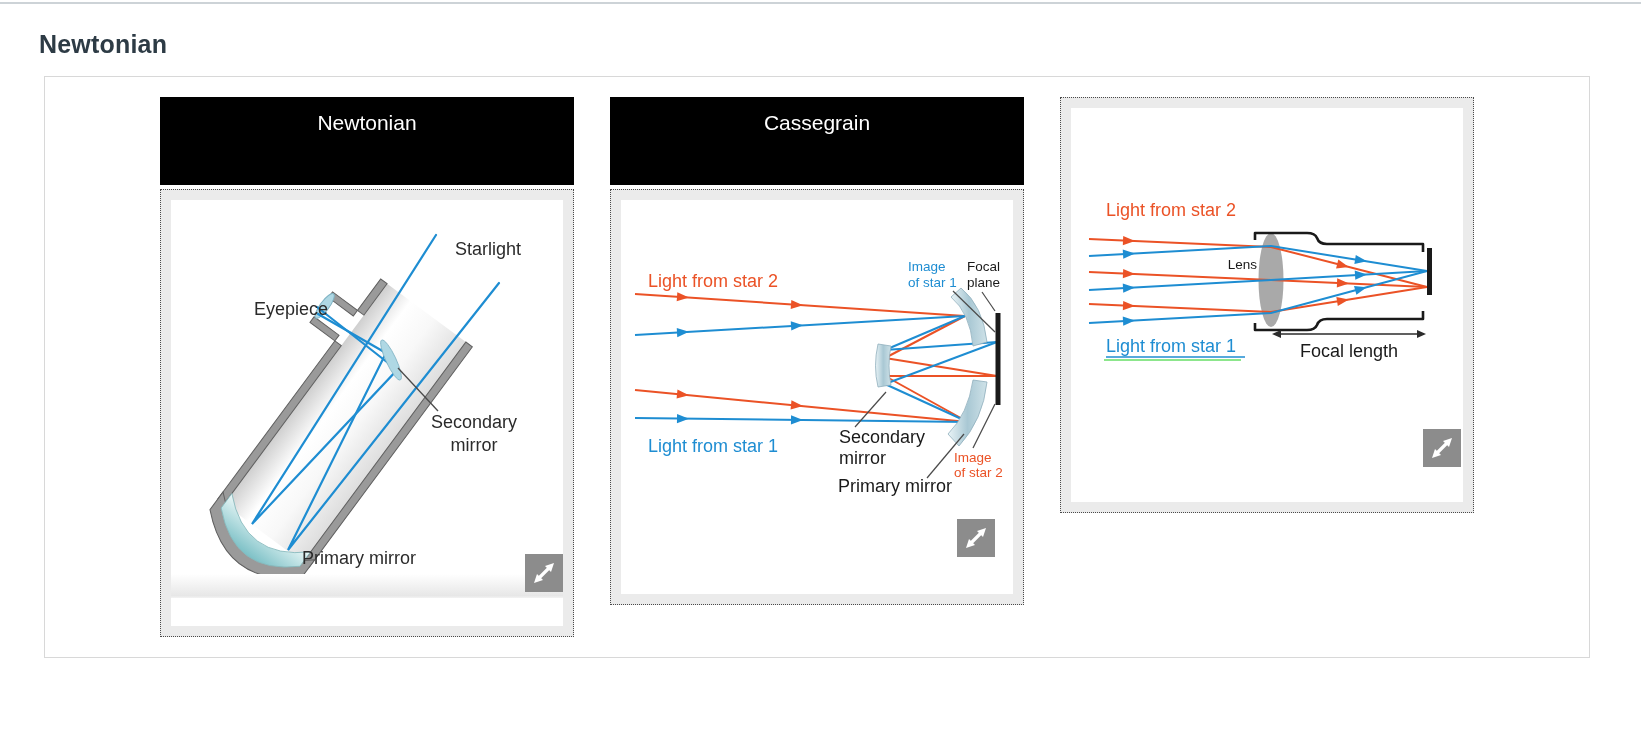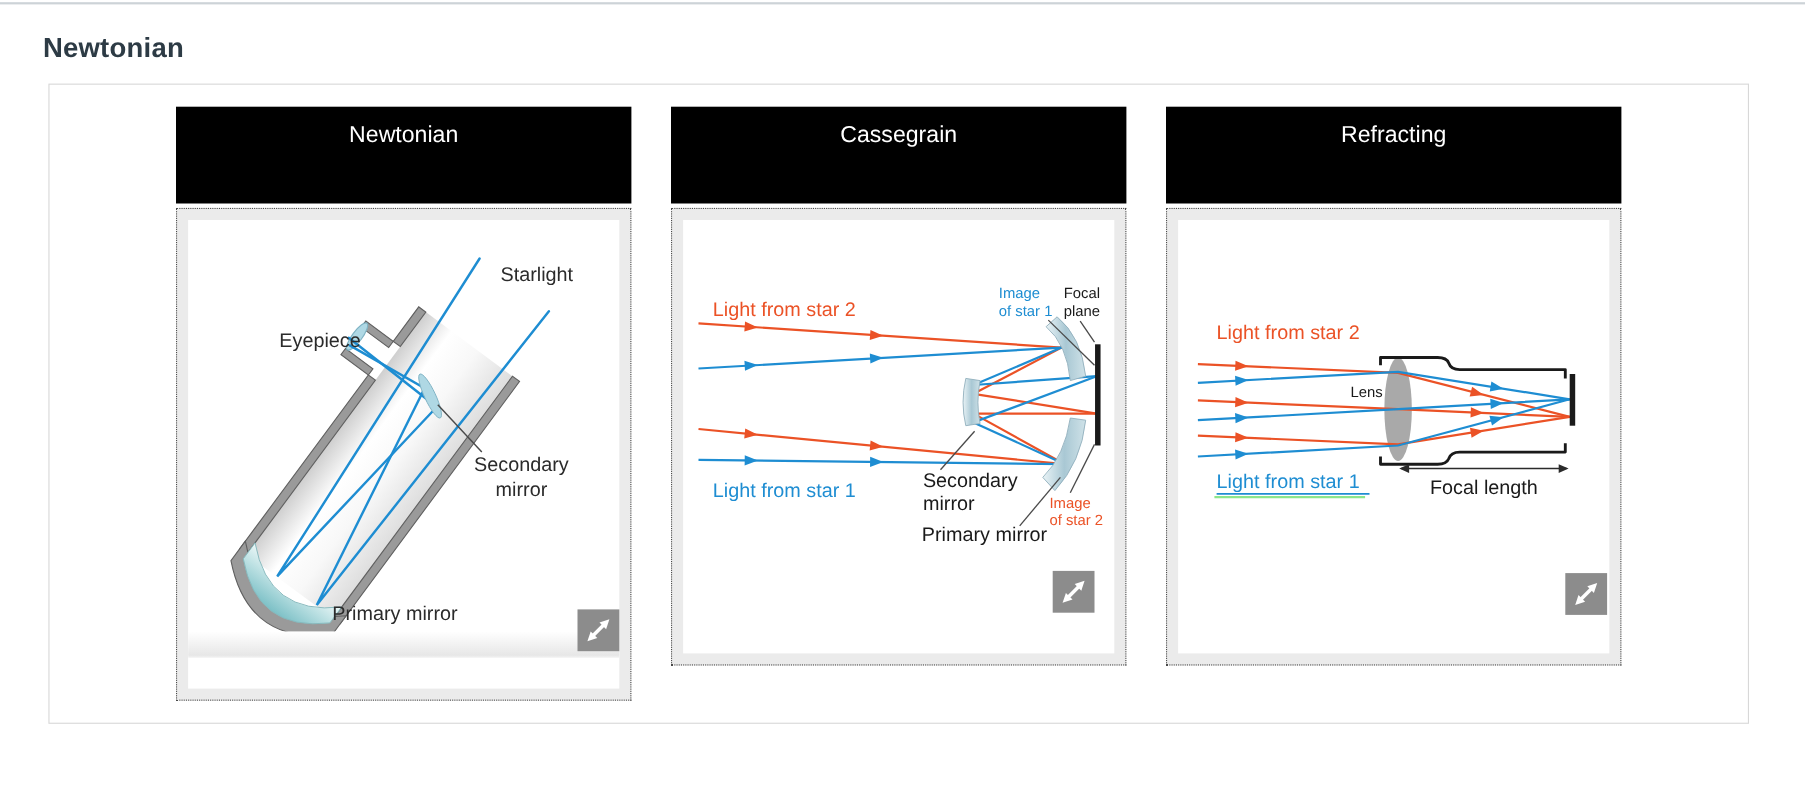--- a/index.html
+++ b/index.html
@@ -177,23 +177,20 @@
               <line x1="14" y1="24" x2="24" y2="14" stroke="#fff" stroke-width="3.2"></line>
               <polygon points="29,9 20,12 26,18" fill="#fff"></polygon>
               <polygon points="9,29 12,20 18,26" fill="#fff"></polygon>
             </svg>
           </div>
         </div>
       </div>
     </div>
 
     <div class="card">
-      <div class="card-header">
-        <span>Refracting</span>
-      </div>
       <div class="card-body">
         <div class="figure" style="height:394px;">
           <svg width="392" height="394" viewBox="0 0 392 394">
             <ellipse cx="200" cy="172" rx="12.5" ry="47" fill="#a9a9a9"></ellipse>
             <g stroke="#EB5226" stroke-width="2" fill="none">
               <polyline points="18,131 200,139 356,179"></polyline>
               <polyline points="18,164 200,172 356,179"></polyline>
               <polyline points="18,196 200,204 356,179"></polyline>
             </g>
             <g stroke="#1E8DD2" stroke-width="2" fill="none">

